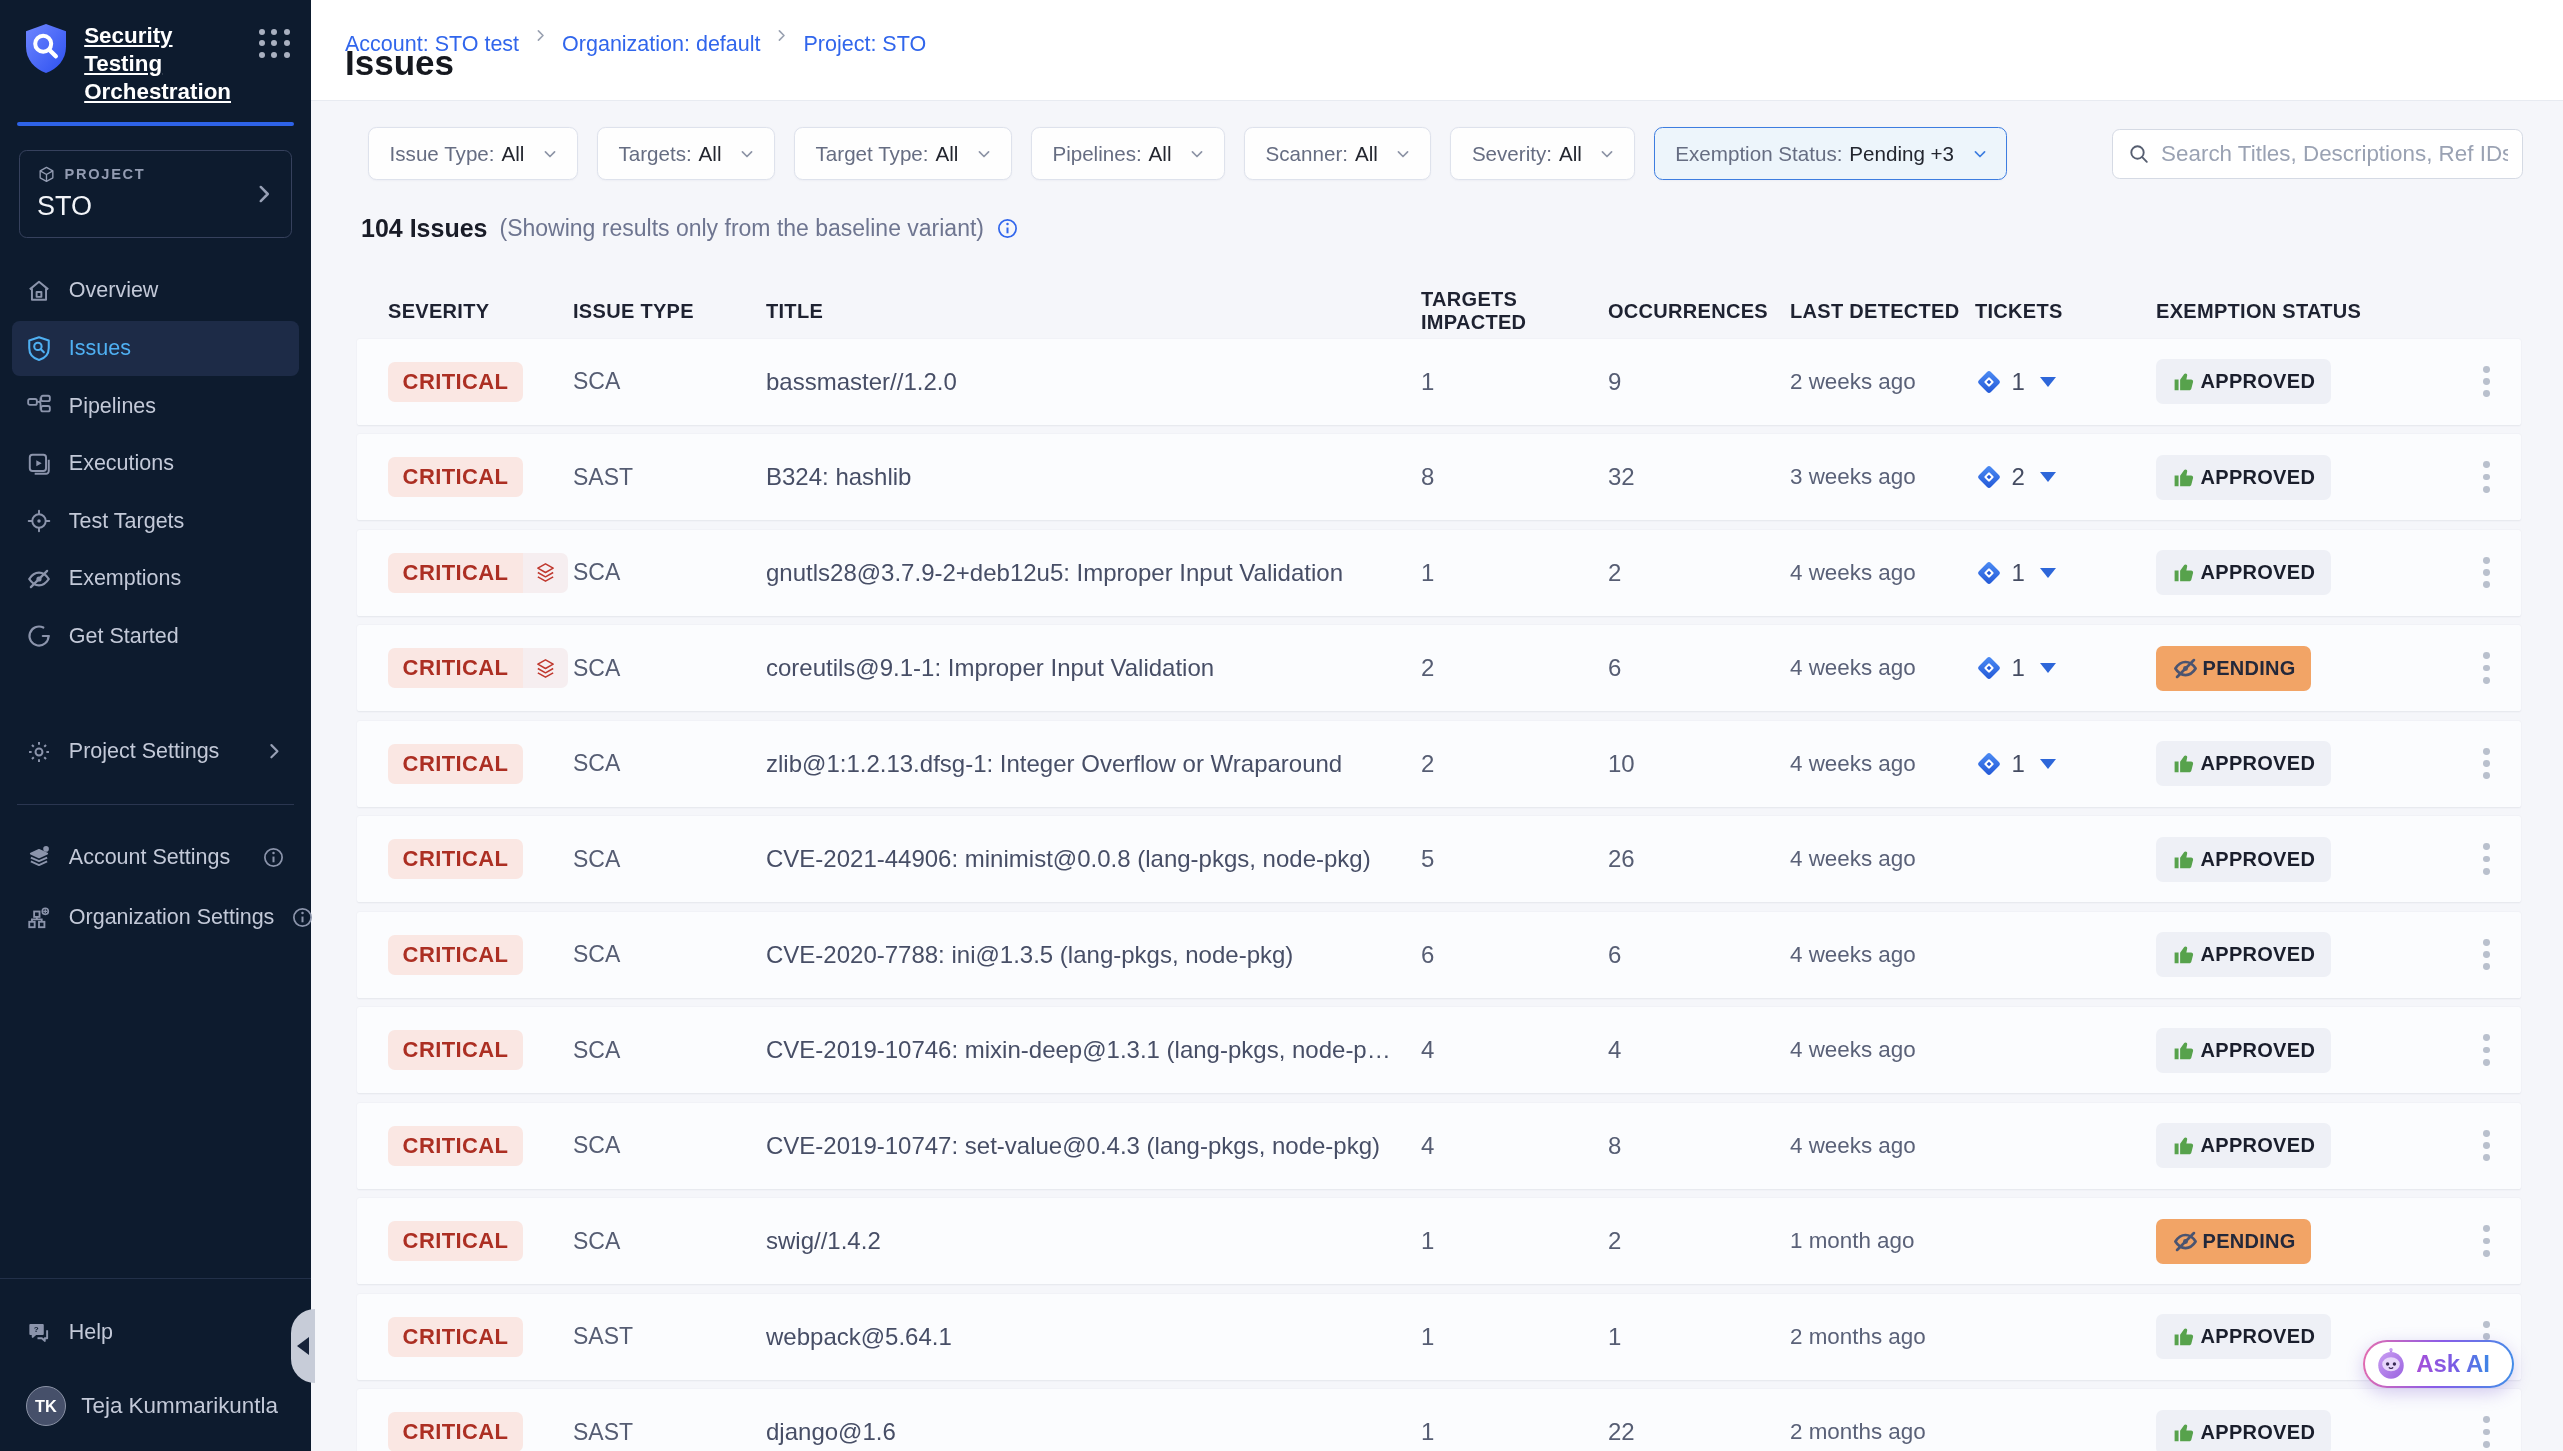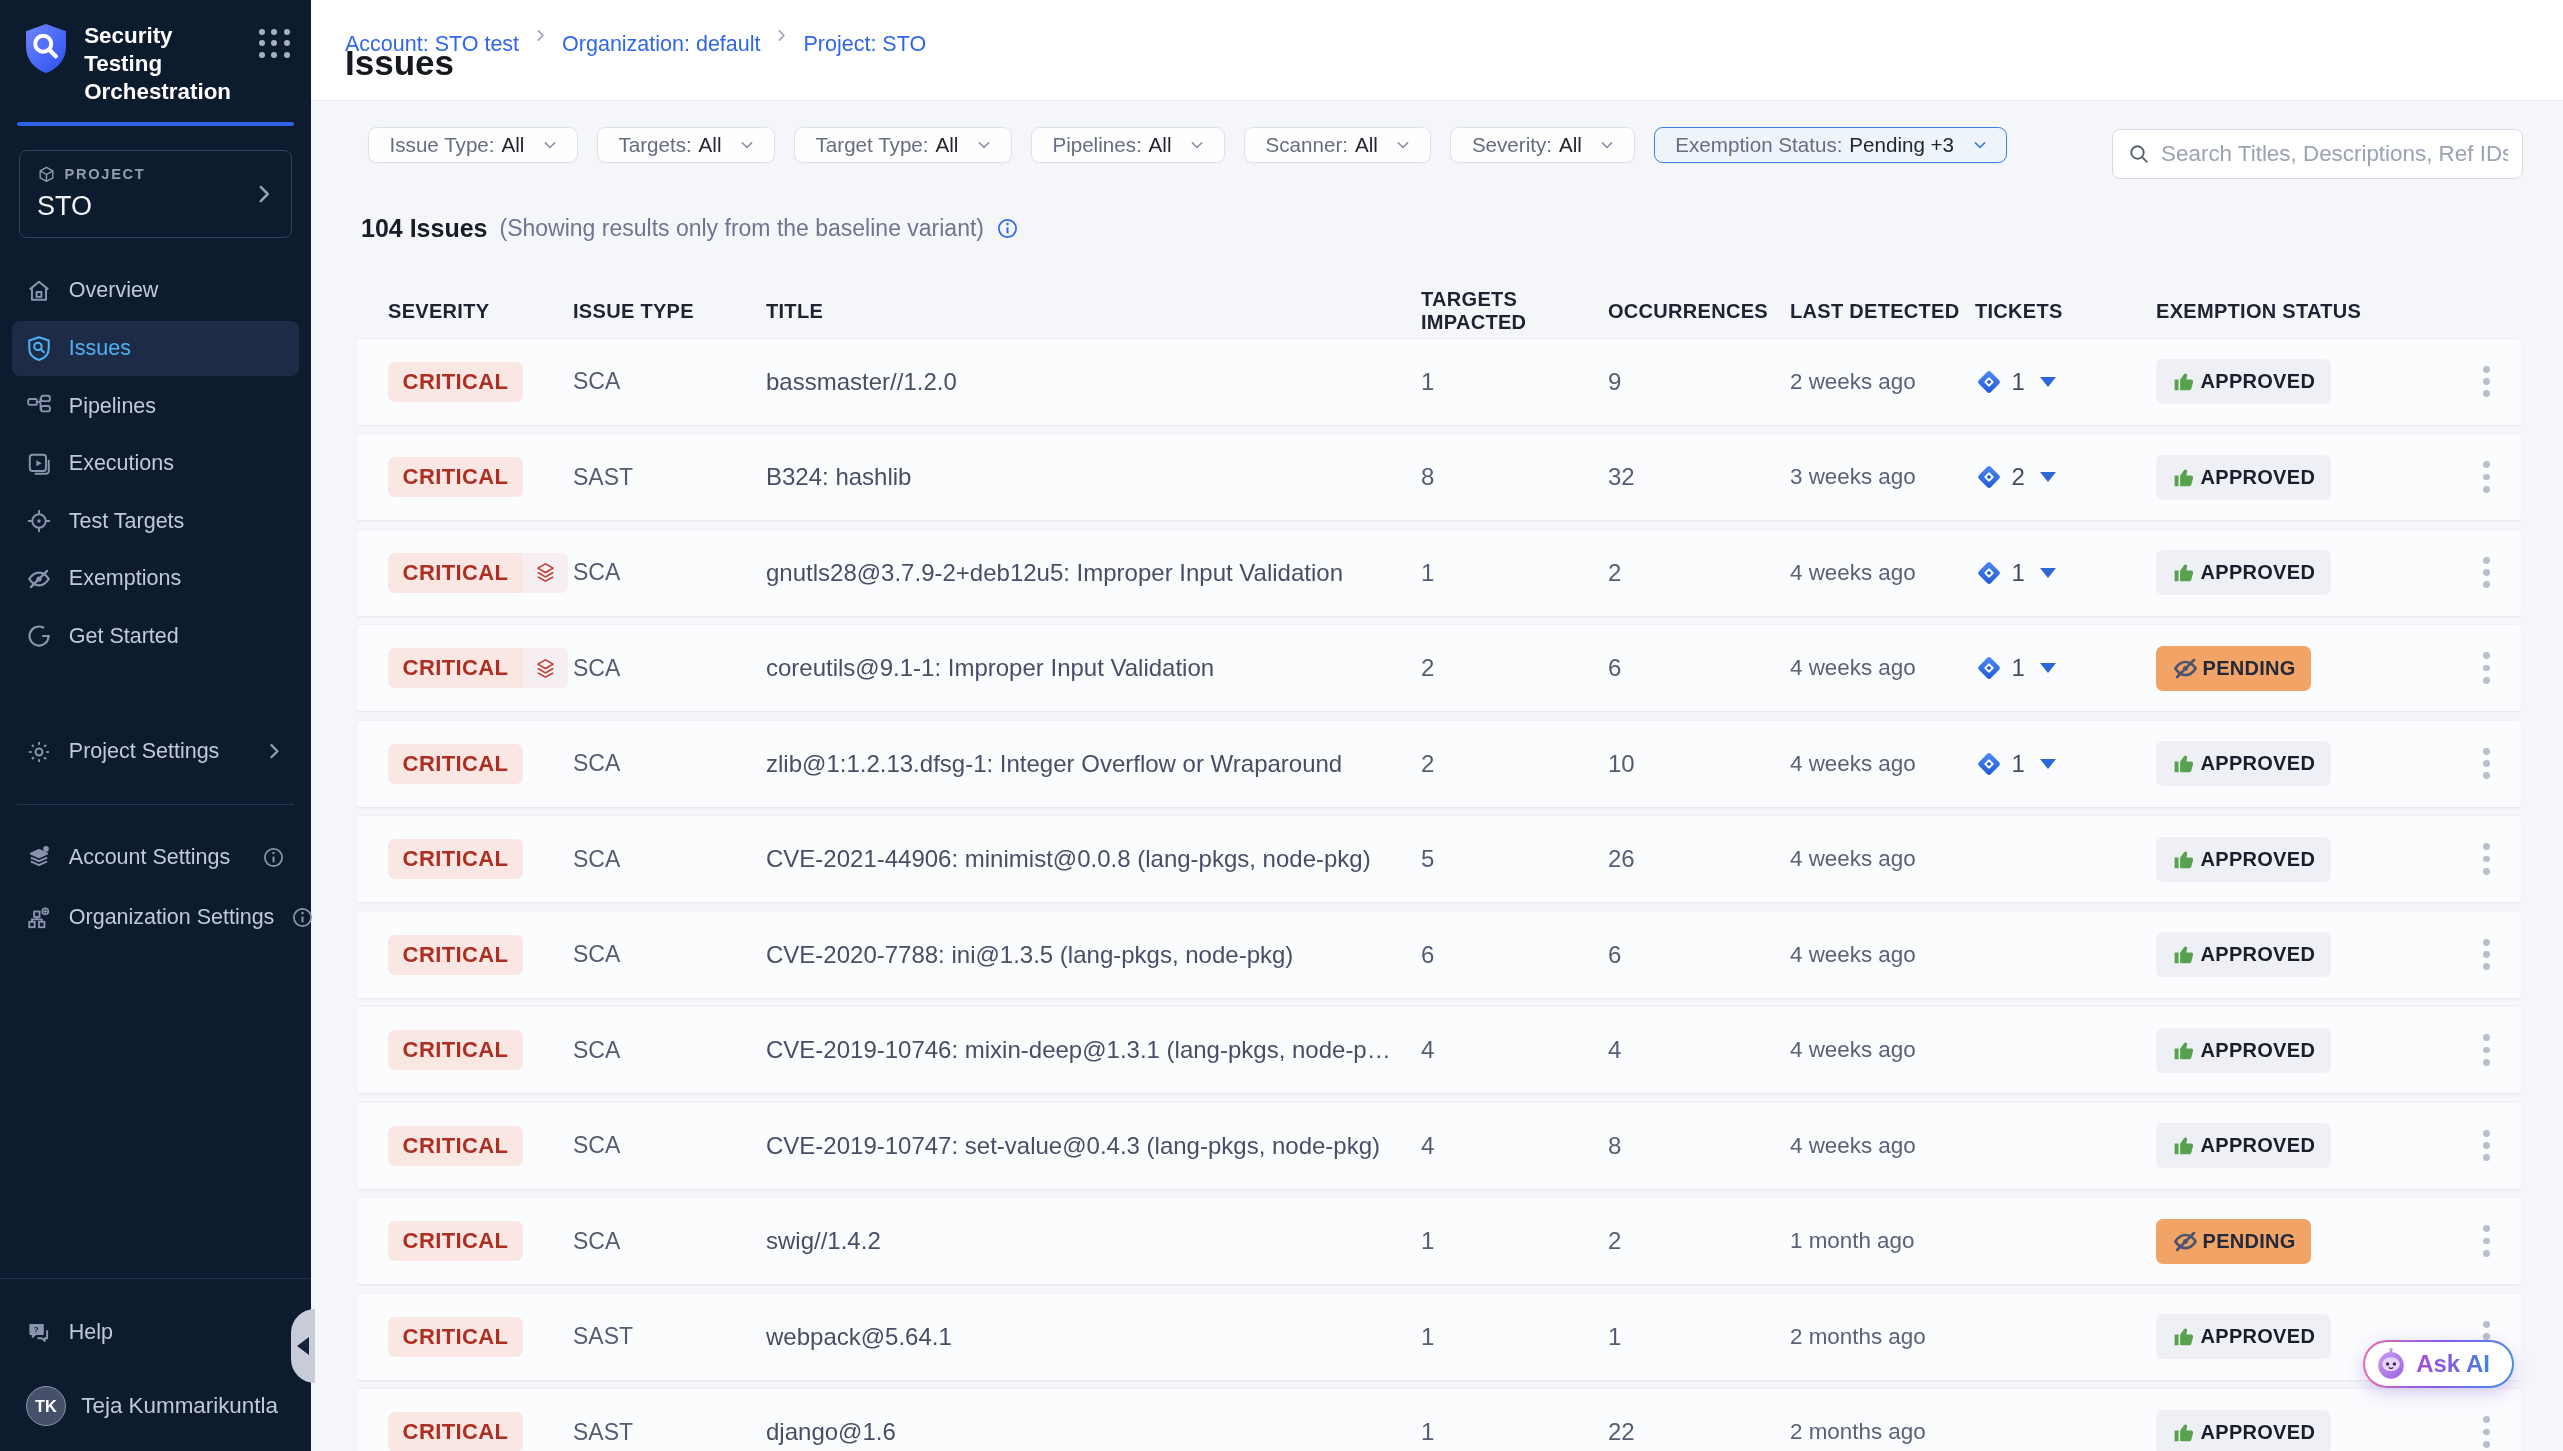--- a/index.html
+++ b/index.html
@@ -9,21 +9,21 @@
     font-family:"Liberation Sans", sans-serif;
     background:#f5f6fa; color:#1c1f2a;
   }
   svg { display:block; }
 
   
   .sidebar { position:absolute; left:0; top:0; bottom:0; width:311px;
     background:#0d1b2e; color:#c6ccd9; display:flex; flex-direction:column; z-index:2; }
   .sb-header { display:flex; align-items:flex-start; gap:13.8px; padding:22.4px 20.6px 15.5px 22.4px; }
   .logo-shield { width:48px; height:53px; flex:0 0 auto; }
-  .app-title { font-size:22.4px; font-weight:700; color:#fff; line-height:1.25; width:160px; }
+  .app-title { font-size:22.4px; font-weight:700; color:#fff; line-height:1.25; width:160px;text-decoration:underline; }
   .grid-dots { margin-left:auto; margin-top:6.9px; display:grid; grid-template-columns:repeat(3,6.9px); gap:5.2px; cursor:pointer; }
   .grid-dots i { width:6px; height:6px; border-radius:50%; background:#a9b0c0; display:block; }
   .blue-bar { height:4.3px; background:#2e63e8; margin:0 17px; border-radius:2.6px; }
 
   .project-card { margin:24px 19px 13.8px; border:0.9px solid #36415d; border-radius:7.7px;
     padding:13.8px 17px 15.5px; position:relative; cursor:pointer; }
   .project-label { display:flex; gap:8.6px; align-items:center; font-size:14.6px; font-weight:700;
     letter-spacing:1.7px; color:#939cb2; }
   .project-label svg { width:19px; height:19px; color:#939cb2; }
   .project-name { font-size:27px; color:#f2f4f8; margin-top:6.9px; font-weight:500; }
@@ -63,21 +63,21 @@
   .breadcrumb { position:absolute; left:34px; top:13.8px; font-size:21.5px; display:flex; align-items:center; gap:13px; }
   .crumb { color:#3166ec; cursor:pointer;margin-top:18px; }
   .crumb-sep { color:#99a1b1; }
   .crumb-sep svg { width:17px; height:17px; }
   .page-title { position:absolute; left:34px; top:43px; font-size:35px; font-weight:700; color:#15181f; }
 
   
   .content { position:absolute; left:311px; top:101px; right:0; bottom:0; background:#f5f6fa; overflow:hidden; }
   .filter-bar { position:relative; height:89px; }
   .chips { position:absolute; left:57px; top:26px; display:flex; gap:19px; }
-  .chip { display:inline-flex; align-items:center; height:36px; padding:0 17px 0 20.6px; background:#fefefe;
+  .chip { display:inline-flex; align-items:center; height:53px; padding:0 17px 0 20.6px; background:#fefefe;
     border:0.9px solid #dee2ec; border-radius:8.6px; font-size:20.6px; cursor:pointer;
     box-shadow:0 0.9px 1.7px rgba(40,50,90,.04); white-space:nowrap;text-align:right; }
   .chip .lbl { color:#666d82; }
   .chip .val { color:#23262f; margin-left:6.9px; }
   .chip .chev { color:#8d94a6; margin-left:15.5px; }
   .chip .chev svg { width:20px; height:20px; }
   .chip.active { border:1.7px solid #3d7de0; background:#edf5fb; padding:0 16.3px 0 20px; }
   .chip.active .chev { color:#3d7de0; }
 
   .search-box { position:absolute; right:40px; top:27.5px; width:411px; height:50px; background:#fff;

